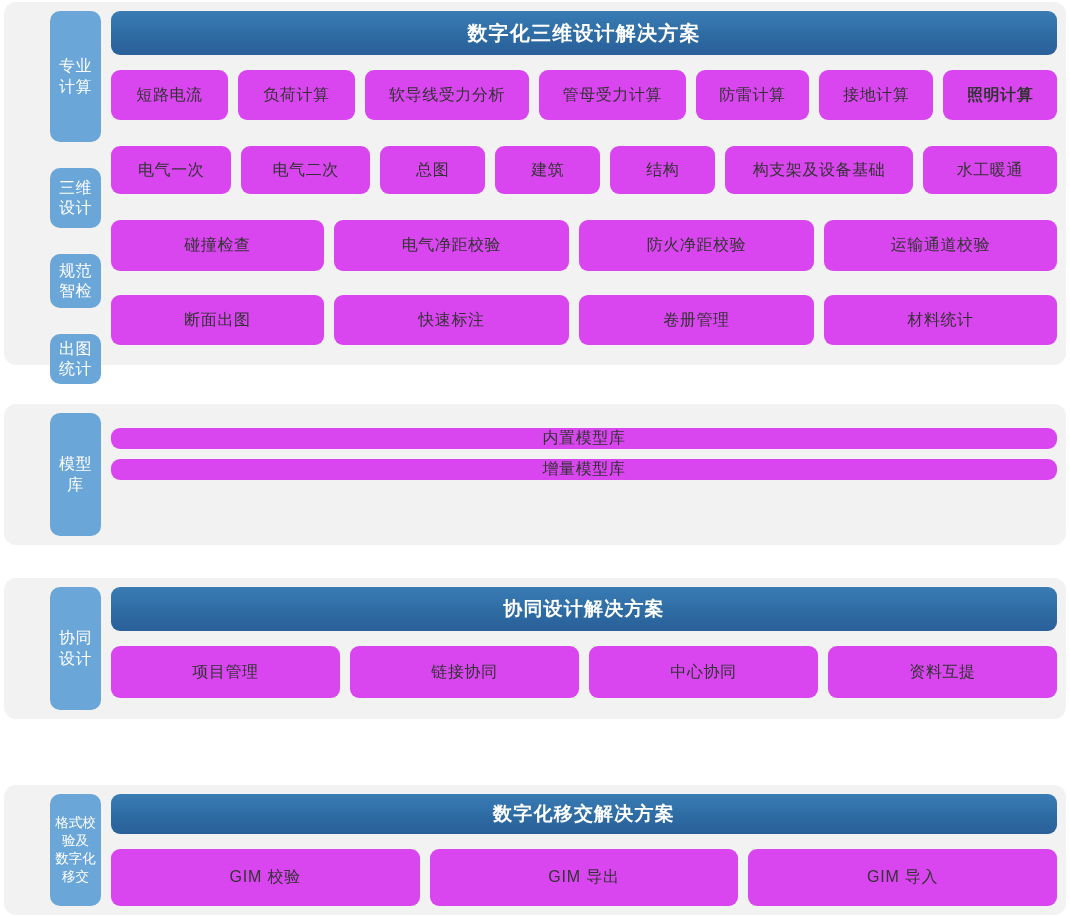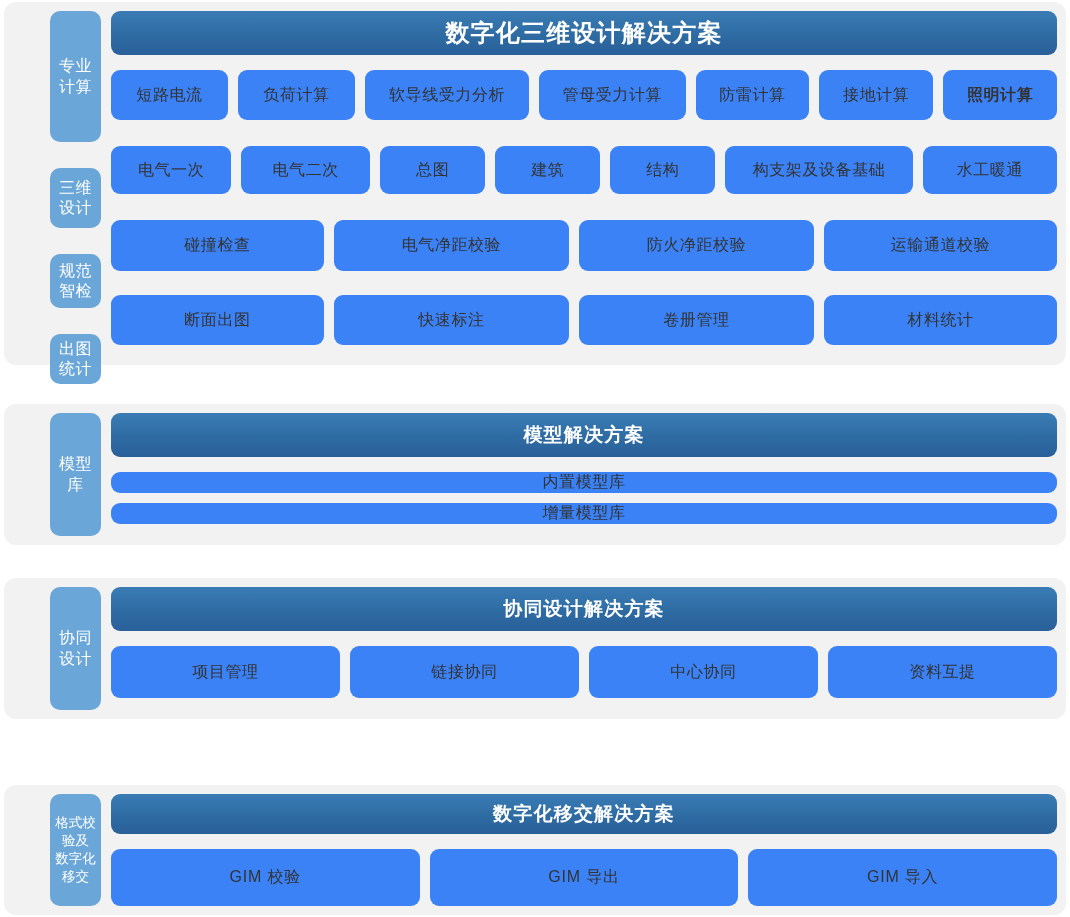--- a/index.html
+++ b/index.html
@@ -80,21 +80,21 @@
   .content-col {
     flex: 1 1 auto;
     display: flex;
     flex-direction: column;
   }
 
   .banner {
     background: linear-gradient(180deg, #3a7cb4 0%, #2e6ba3 55%, #2a6099 100%);
     color: #ffffff;
     font-weight: bold;
-    font-size: 24px;
+    font-size: 20px;
     letter-spacing: 1.2px;
     border-radius: 9px;
     height: 44px;
     display: flex;
     align-items: center;
     justify-content: center;
     text-align: center;
   }
   .s2 .banner, .s3 .banner, .s4 .banner { font-size: 19px; }
 
@@ -106,21 +106,21 @@
   }
   .s1 .row.row1 { margin-top: 15px; height: 50px; }
   .s1 .row.row2 { margin-top: 26px; height: 48px; }
   .s1 .row.row3 { margin-top: 26px; height: 51px; }
   .s1 .row.row4 { margin-top: 24px; height: 50px; }
   .s2 .row        { margin-top: 15px; height: 52px; flex-direction: column; }
   .s3 .row        { margin-top: 15px; height: 52px; }
   .s4 .row        { margin-top: 15px; height: 64px; }
 
   .tile {
-    background: #3b82f6;
+    background: #d946ef;
     color: #333333;
     border-radius: 9px;
     display: flex;
     align-items: center;
     justify-content: center;
     text-align: center;
     font-size: 16px;
     letter-spacing: 0.6px;
     box-sizing: border-box;
     padding: 0 6px;
@@ -240,21 +240,20 @@
     </div>
   </div>
 
   <div class="section s2">
     <div class="cat-col">
       <div class="cat-chip">
         <span>模型库</span>
       </div>
     </div>
     <div class="content-col">
-      <div class="banner">模型解决方案</div>
       <div class="row">
           <div class="tile" style="flex: 1 1 0px;">
             <span>内置模型库</span>
           </div>
           <div class="tile" style="flex: 1.06 1 0px;">
             <span>增量模型库</span>
           </div>
         </div>
     </div>
   </div>

